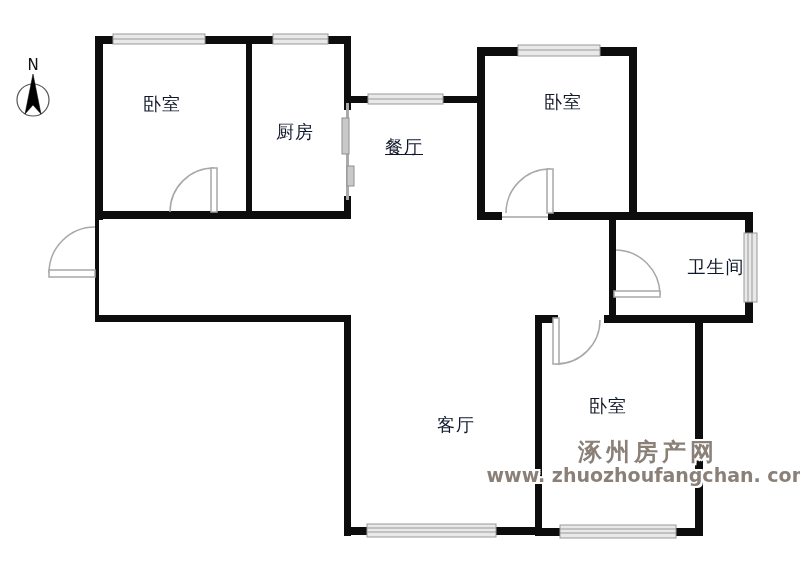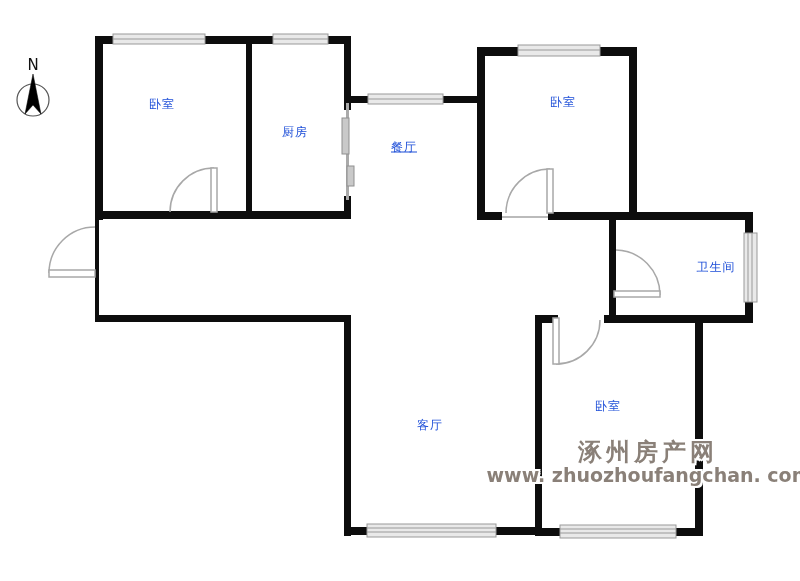--- a/index.html
+++ b/index.html
@@ -8,23 +8,23 @@
     width: 800px;
     height: 581px;
     background: #ffffff;
     font-family: "DejaVu Sans", "Liberation Sans", sans-serif;
     overflow: hidden;
   }
   #plan-svg { position: absolute; left: 0; top: 0; }
   .room-label {
     position: absolute;
     transform: translate(-50%, -50%);
-    font-size: 12px;
+    font-size: 18px;
     letter-spacing: 1px;
-    color: #1d4ed8;
+    color: #0f172a;
     white-space: nowrap;
   }
   .compass-n {
     position: absolute;
     transform: translate(-50%, -50%);
     font-size: 15px;
     color: #111111;
   }
   .watermark {
     position: absolute;
@@ -172,19 +172,19 @@
     </g>
   </svg>
 
   <div class="compass-n" style="left:33px; top:65px;">N</div>
 
   <div class="room-label" style="left:162px; top:104px;">卧室</div>
   <div class="room-label" style="left:295px; top:132px;">厨房</div>
   <div class="room-label" style="left:404px; top:147px;text-decoration:underline;">餐厅</div>
   <div class="room-label" style="left:563px; top:102px;">卧室</div>
   <div class="room-label" style="left:700px; top:267px;margin-left:16px;">卫生间</div>
-  <div class="room-label" style="left:430px; top:425px;">客厅</div>
+  <div class="room-label" style="left:456px; top:425px;">客厅</div>
   <div class="room-label" style="left:608px; top:406px;">卧室</div>
 
   <div class="watermark watermark-title" style="left:648px; top:452px;">涿州房产网</div>
   <div class="watermark watermark-url" style="left:649px; top:475px;">www. zhuozhoufangchan. com</div>
 
 </div>
 
 </body></html>

